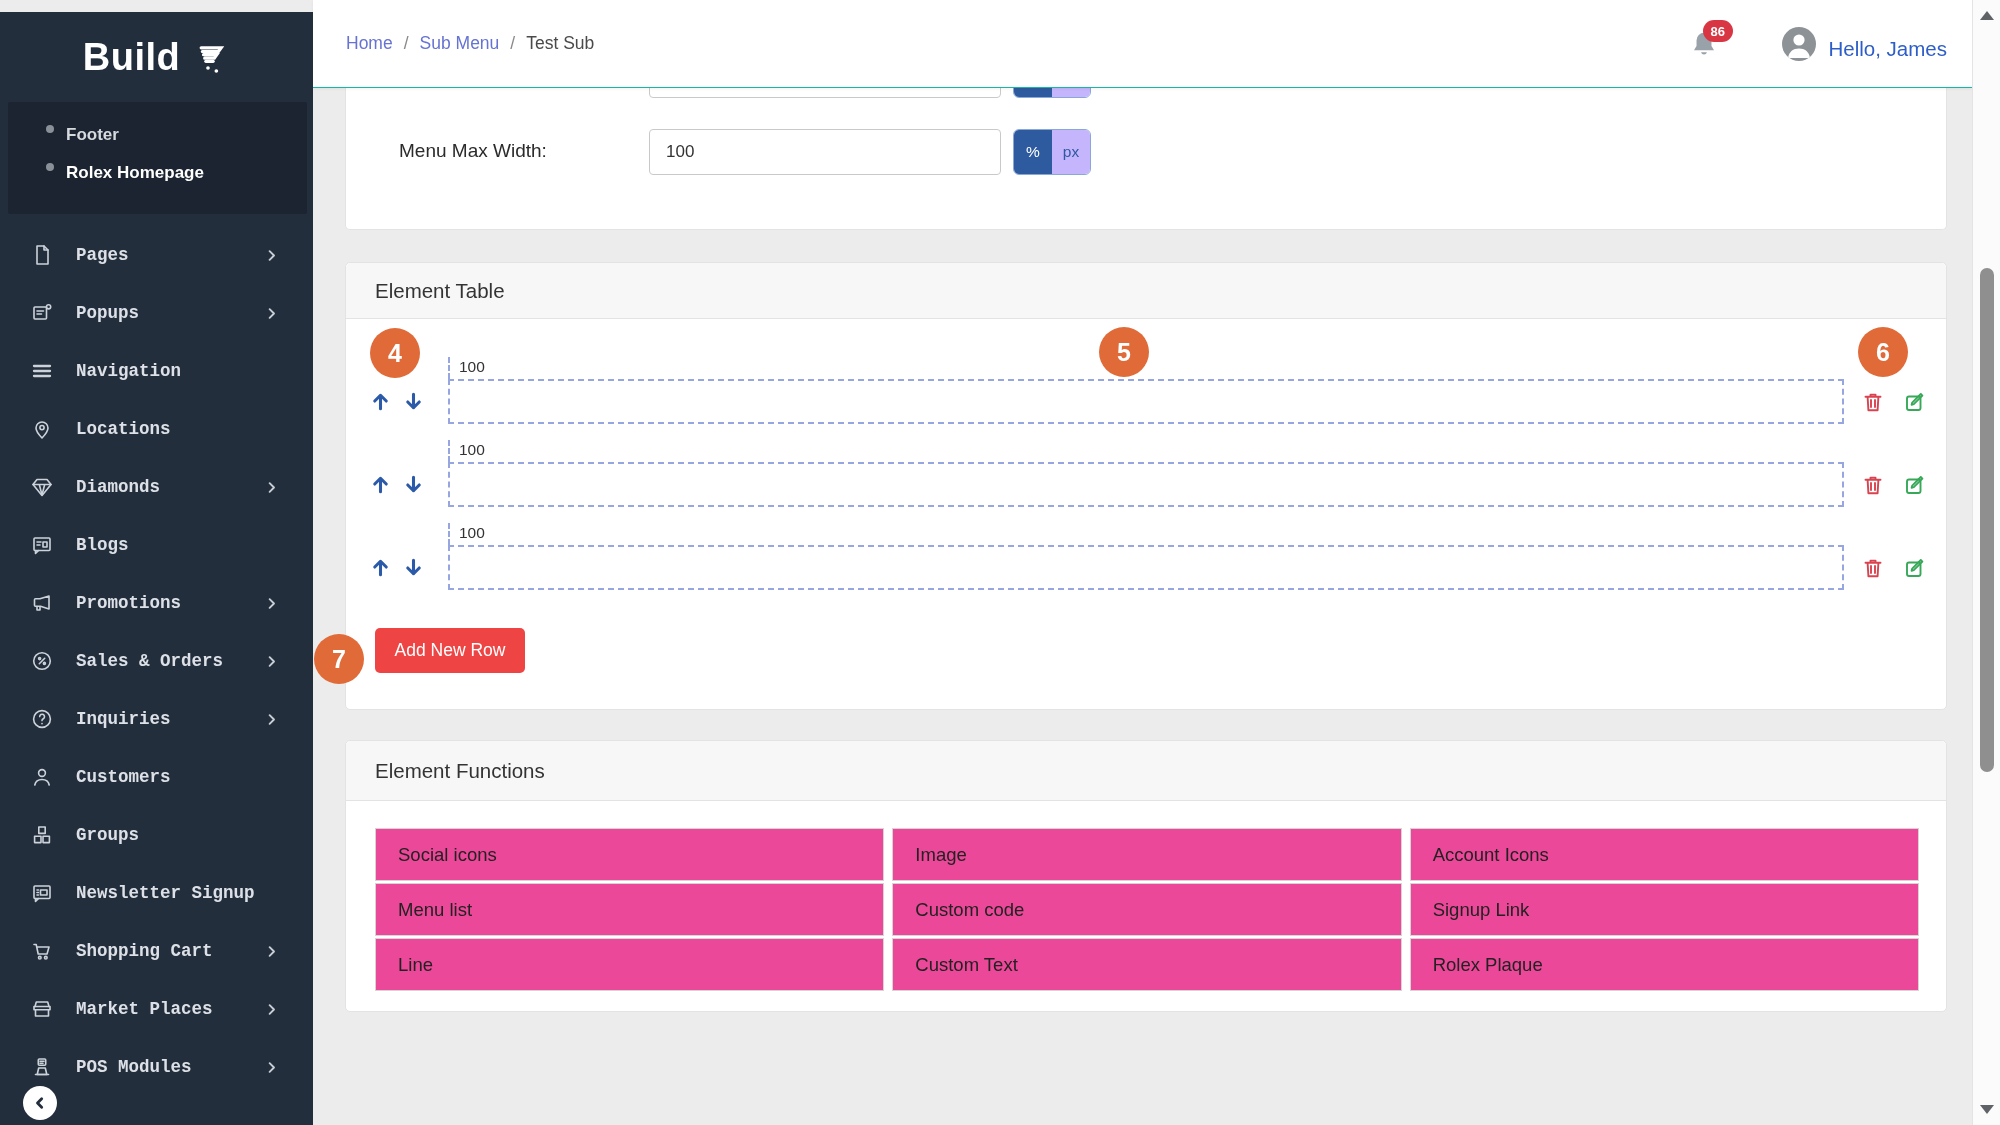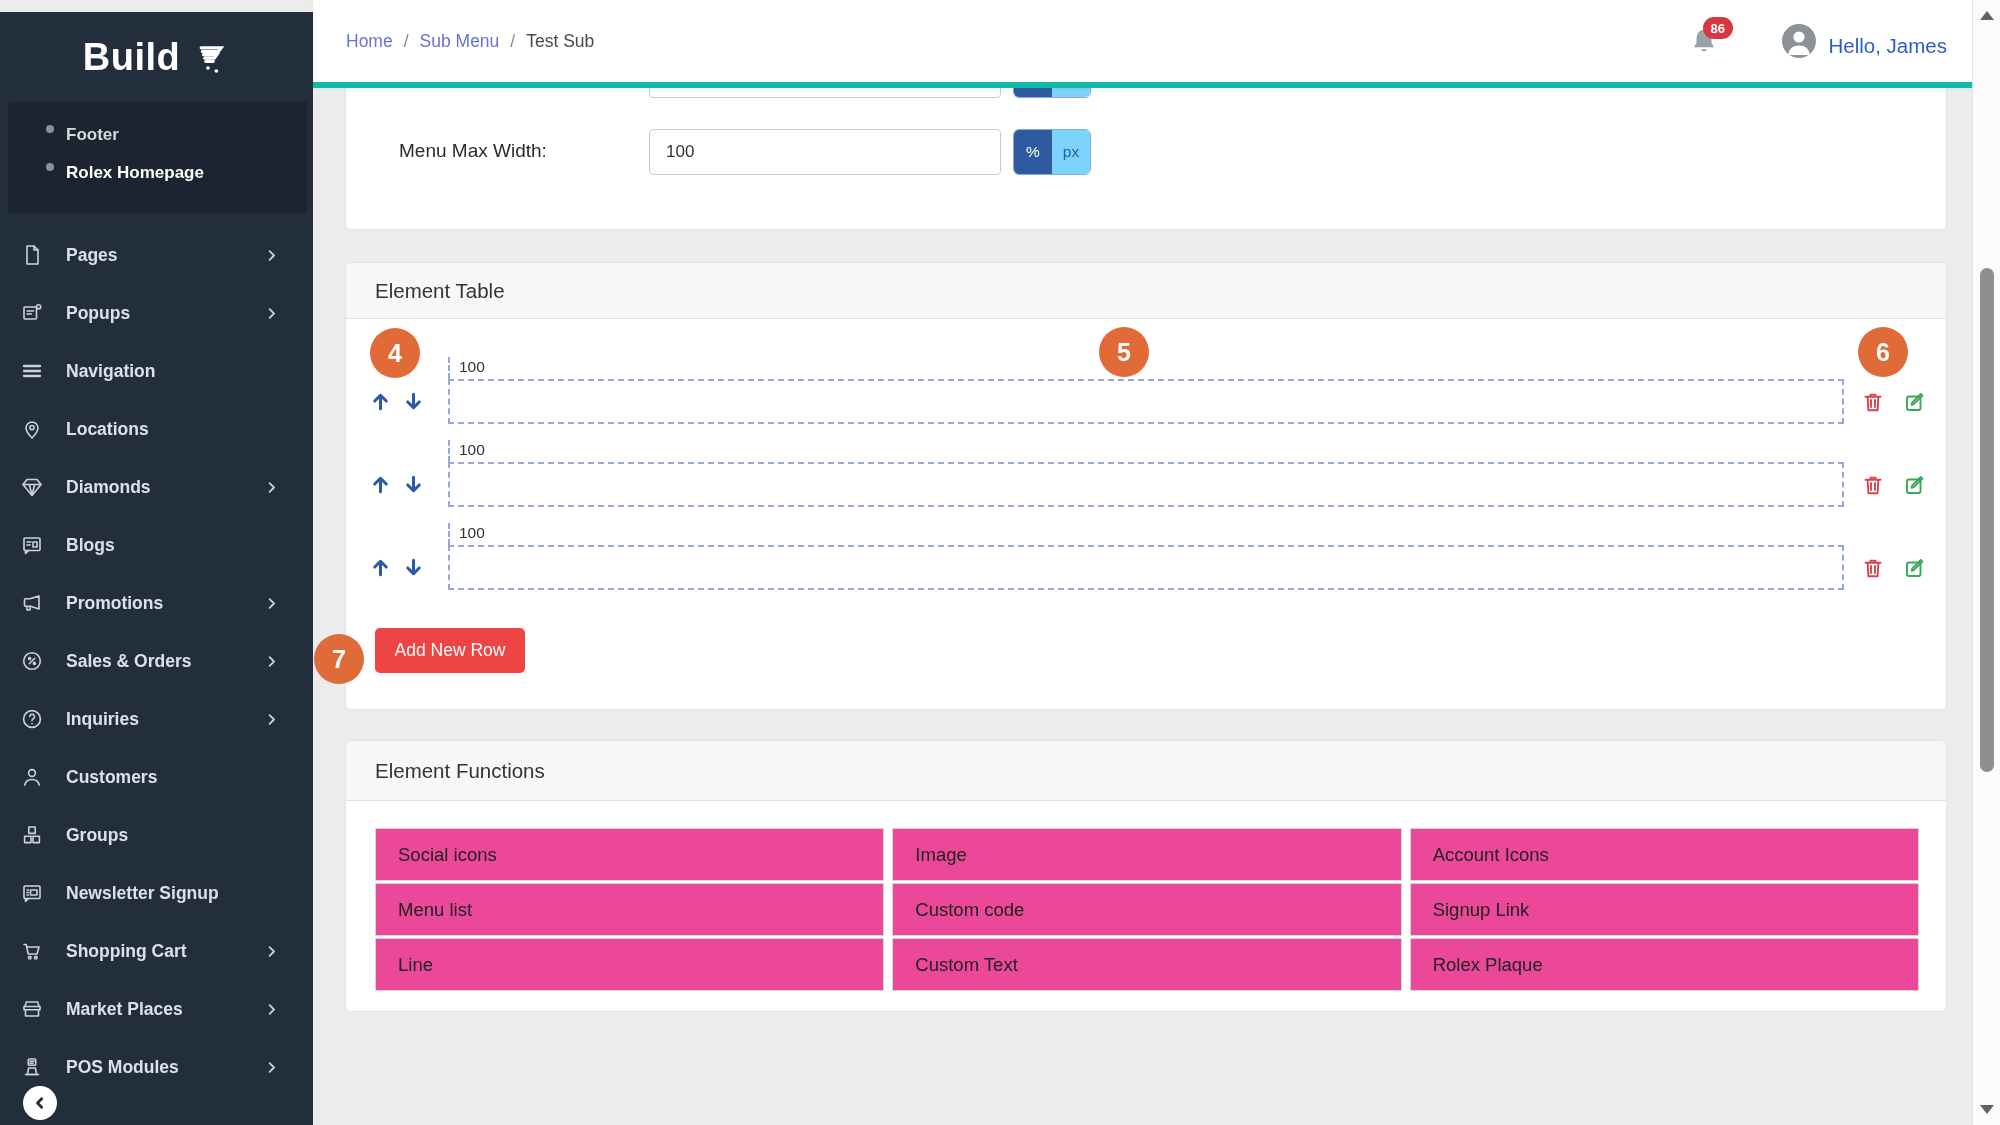--- a/index.html
+++ b/index.html
@@ -28,37 +28,37 @@
     border-radius:2px;
   }
   .submenu-item {
     display:flex; align-items:flex-start; padding:9px 0 9px 38px; cursor:pointer;
     color:#d6dade; font-size:17px; font-weight:600;
   }
   .submenu-item.active { color:#fff; }
   .bullet { width:8px; height:8px; border-radius:50%; background:#8a9098; margin-right:12px; flex:0 0 auto; }
   .nav { margin-top:12px; }
   .nav-item {
-    height:58px; display:flex; align-items:center; padding-left:20px; padding-right:34px;
-    cursor:pointer; color:#dde1e7; font-size:17.5px; font-weight:600;
+    height:58px; display:flex; align-items:center; padding-left:30px; padding-right:34px;
+    cursor:pointer; color:#dde1e7; font-size:17.5px; font-weight:600;font-family:Liberation Mono, monospace;
   }
   .nav-item .nav-icon { width:24px; height:24px; margin-right:22px; flex:0 0 auto; }
   .nav-item .nav-icon svg { width:24px; height:24px; stroke:#ccd2da; fill:none; stroke-width:1.6; stroke-linecap:round; stroke-linejoin:round; }
   .nav-item .nav-label { flex:1; }
   .nav-item .chev svg { width:15px; height:15px; stroke:#c8ced6; fill:none; stroke-width:3; stroke-linecap:round; stroke-linejoin:round; }
   .collapse-btn {
     position:absolute; left:23px; top:1074px; width:34px; height:34px; border-radius:50%;
     background:#fff; display:flex; align-items:center; justify-content:center; cursor:pointer;
   }
   .collapse-btn svg { width:20px; height:20px; stroke:#232e3d; fill:none; stroke-width:3.4; stroke-linecap:round; stroke-linejoin:round; }
 
   
   .topbar {
     position:absolute; left:313px; top:0; width:1659px; height:88px; background:#fff;
-    border-bottom:6px solid #14b8a6; box-shadow:0 1px 3px rgba(0,0,0,.06);
+    border-bottom:1px solid #14b8a6; box-shadow:0 1px 3px rgba(0,0,0,.06);
     display:flex; align-items:center; z-index:4;
   }
   .breadcrumb { margin-left:33px; font-size:17.5px; display:flex; align-items:center; gap:11px; }
   .crumb-link { color:#6673d2; cursor:pointer; text-decoration:none; }
   .crumb-sep { color:#8a8a8a; }
   .crumb-current { color:#4a4a4a; }
   .topbar-right { margin-left:auto; margin-right:25px; display:flex; align-items:flex-end; }
   .bell-wrap { position:relative; margin-right:62px; cursor:pointer; }
   .bell-wrap svg { width:32px; height:32px; fill:#99a1a9; }
   .notif-badge {
@@ -85,21 +85,21 @@
   .form-row-cut { position:absolute; left:0; top:-36px; width:100%; height:46px; }
   .form-label { position:absolute; left:53px; top:52px; font-size:19px; color:#2b2b2b; }
   .text-input {
     position:absolute; left:303px; width:352px; height:46px; border:1px solid #c9c9c9; border-radius:4px;
     font-size:17px; color:#333; padding:0 16px; font-family:inherit; background:#fff;
   }
   .unit-toggle {
     position:absolute; left:667px; width:78px; height:46px; border:1px solid #89a8d8; border-radius:6px;
     display:flex; overflow:hidden; background:#fff; cursor:pointer;
   }
-  .unit { flex:1; display:flex; align-items:center; justify-content:center; font-size:15.5px; color:#2e5b9f; background:#7dd3fc; }
+  .unit { flex:1; display:flex; align-items:center; justify-content:center; font-size:15.5px; color:#2e5b9f; background:#c4b5fd; }
   .unit.selected { background:#2e5b9f; color:#fff; }
 
   .card-header {
     background:#f7f7f7; border-bottom:1px solid #e3e3e3; display:flex; align-items:center;
     padding-left:29px; border-radius:5px 5px 0 0;
   }
   .card-title { font-size:20.5px; color:#333; }
 
   .card-table { top:262px; height:448px; border-radius:5px; }
   .card-table .card-header { height:56px; }

